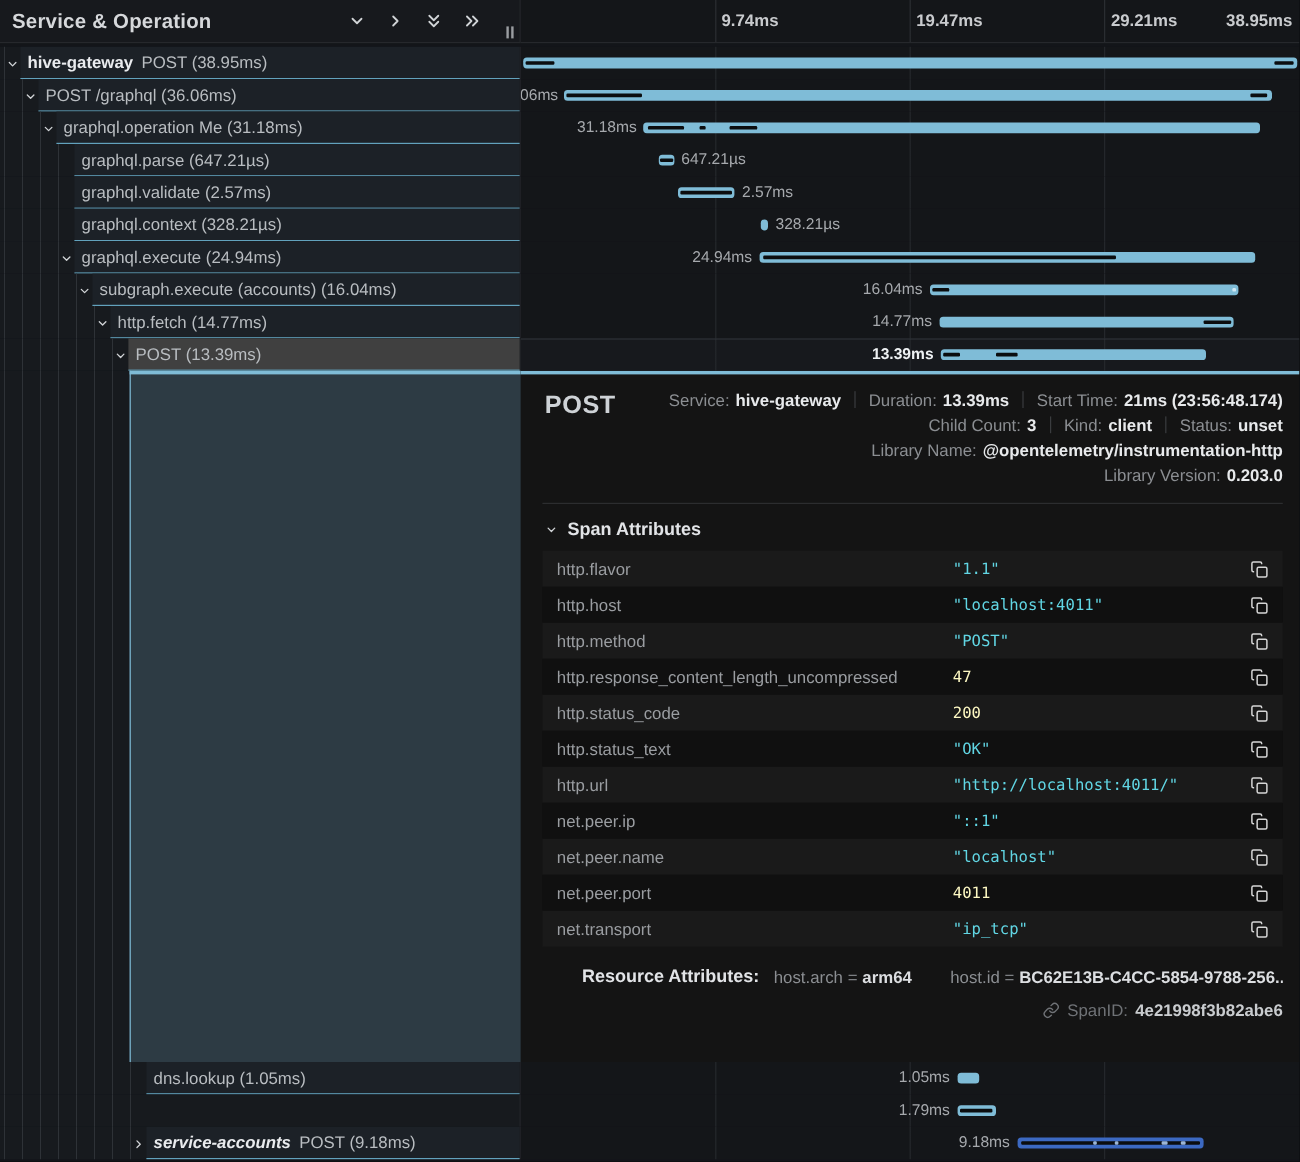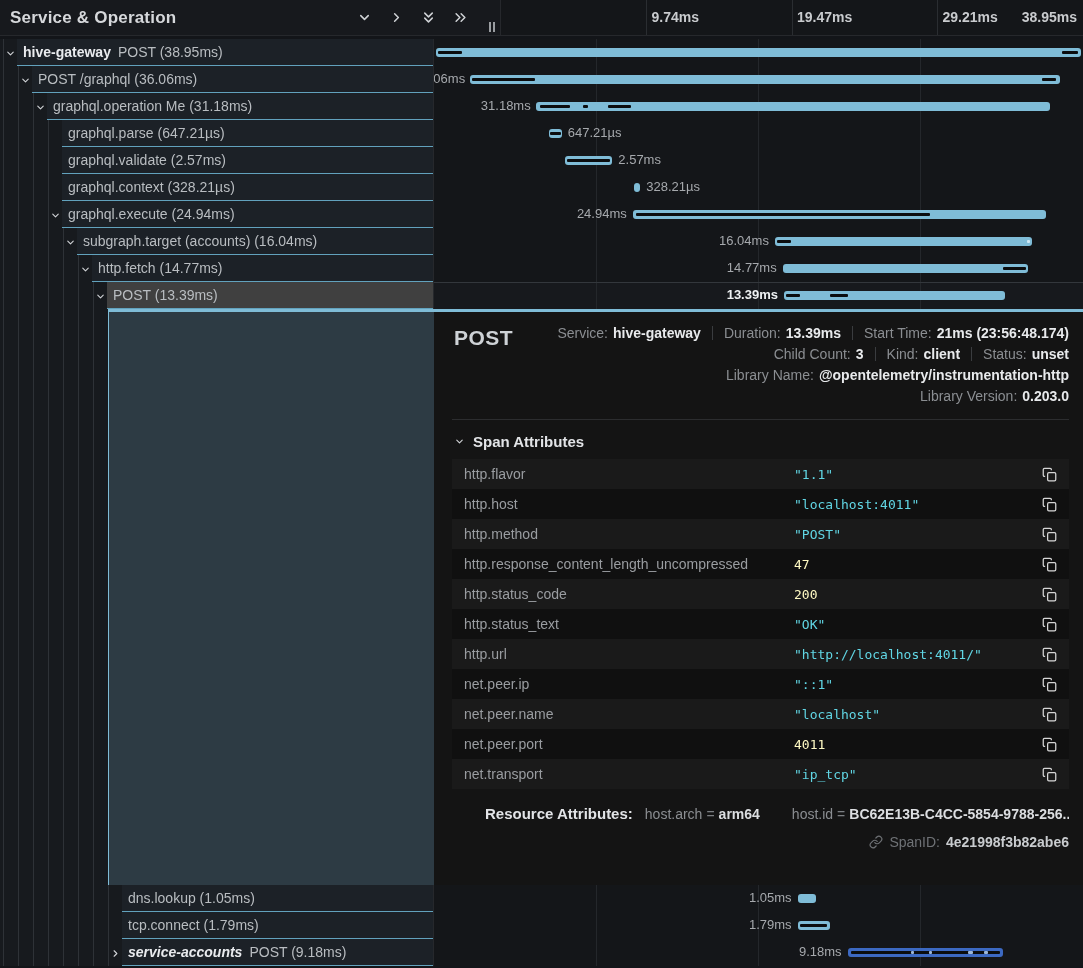--- a/index.html
+++ b/index.html
@@ -5,21 +5,21 @@
   * { margin:0; padding:0; box-sizing:border-box; }
   html,body { background:#0e0f11; }
   .app {
     position:relative; width:1083px; height:968px; overflow:hidden;
     background:#131519; font-family:"Liberation Sans", sans-serif;
     color:#b9bdc1; font-size:14px;
   }
   
   .topbar { display:flex; height:36px; }
   .left-header {
-    width:501px; flex:none; display:flex; align-items:center;
+    width:434px; flex:none; display:flex; align-items:center;
     background:#17191d; border-bottom:1px solid #26282c; border-right:1px solid #26282c;
     padding:0 10px; position:relative;
   }
   .lh-title { font-size:17px; font-weight:700; color:#d6d8db; letter-spacing:.2px; }
   .hdr-icons { margin-left:auto; display:flex; align-items:center; gap:17px; padding-right:22px; }
   .hdr-icons svg { display:block; cursor:pointer; }
   .grip { position:absolute; right:5px; bottom:3px; display:flex; gap:2px; cursor:col-resize; }
   .grip i { display:block; width:2px; height:10px; background:#9a9da1; }
   .time-header {
     flex:1; position:relative; background:#141619; border-bottom:1px solid #26282c;
@@ -265,21 +265,21 @@
   </div>
 
   <div class="row">
     <div class="name-col">
       <span class="indent" style="width:77px">
           <span class="tw"><svg class="chev" width="11" height="11" viewBox="0 0 24 24">
               <polyline points="6 9 12 15 18 9"></polyline>
             </svg></span>
         </span>
       <span class="name-content">
-          <span class="op">subgraph.target (accounts) (16.04ms)</span>
+          <span class="op">subgraph.execute (accounts) (16.04ms)</span>
         </span>
     </div>
     <div class="time-col">
       <i class="bar" style="left:52.54%;width:39.6%"></i>
       <i class="mark" style="left:52.8%;width:2.2%"></i>
       <i class="mark" style="left:91.3%;width:0.6%;background:#cfe8f4"></i>
       <span class="bar-label" style="right:48.4%">16.04ms</span>
     </div>
   </div>
 
@@ -505,23 +505,20 @@
     </div>
     <div class="time-col">
       <i class="bar" style="left:56.09%;width:2.77%"></i>
       <span class="bar-label" style="right:44.9%">1.05ms</span>
     </div>
   </div>
 
   <div class="row">
     <div class="name-col">
       <span class="indent" style="width:122px"></span>
-      <span class="name-content">
-          <span class="op">tcp.connect (1.79ms)</span>
-        </span>
     </div>
     <div class="time-col">
       <i class="bar" style="left:56.09%;width:4.93%"></i>
       <i class="mark" style="left:56.4%;width:4.2%"></i>
       <span class="bar-label" style="right:44.9%">1.79ms</span>
     </div>
   </div>
 
   <div class="row">
     <div class="name-col">

